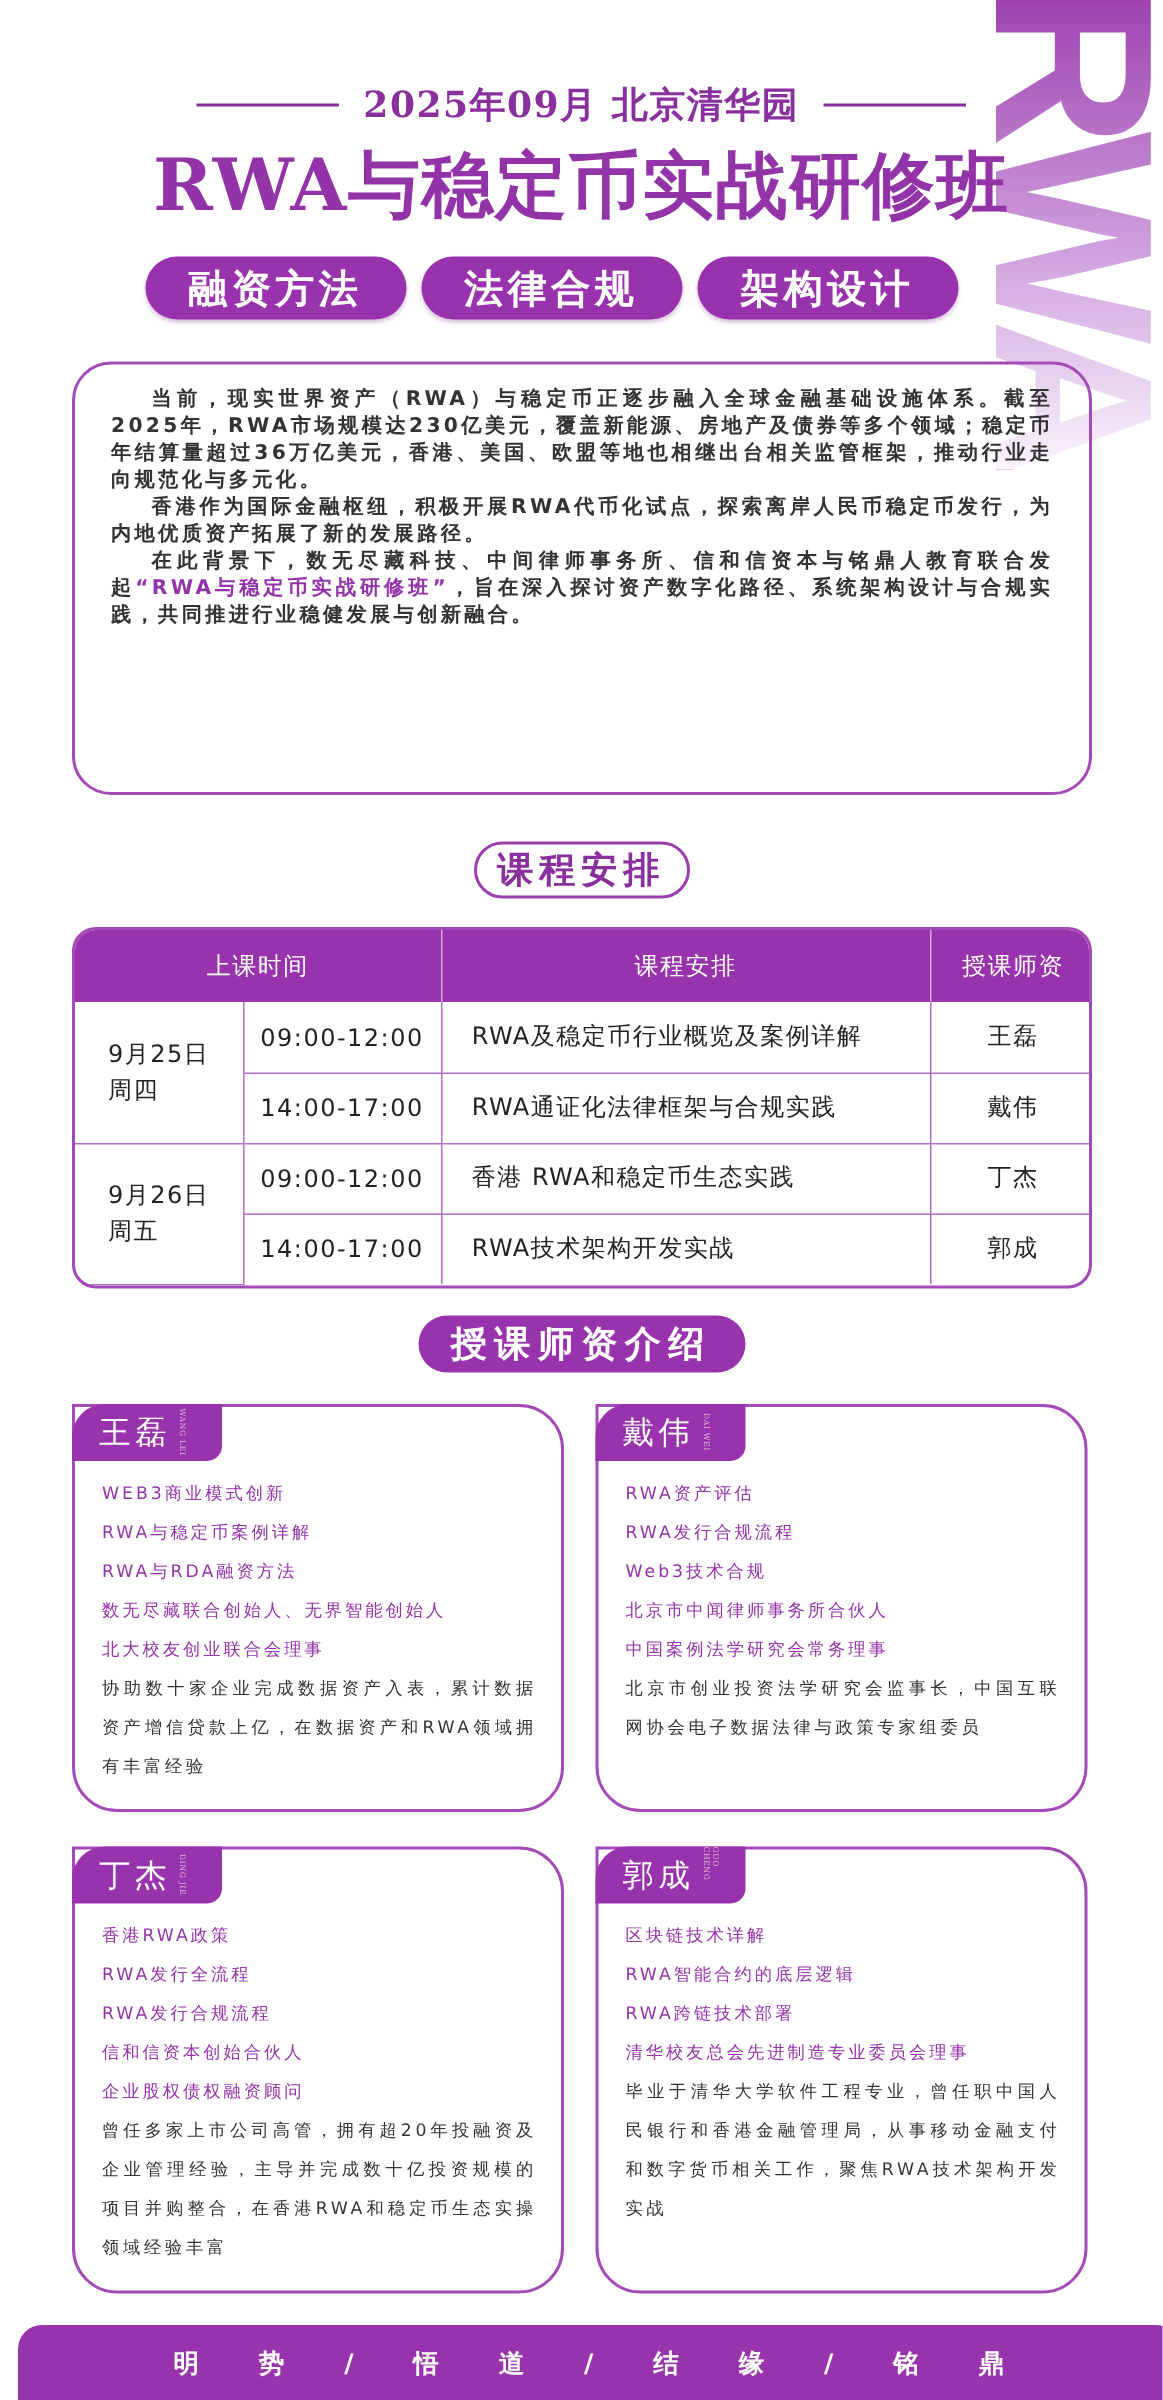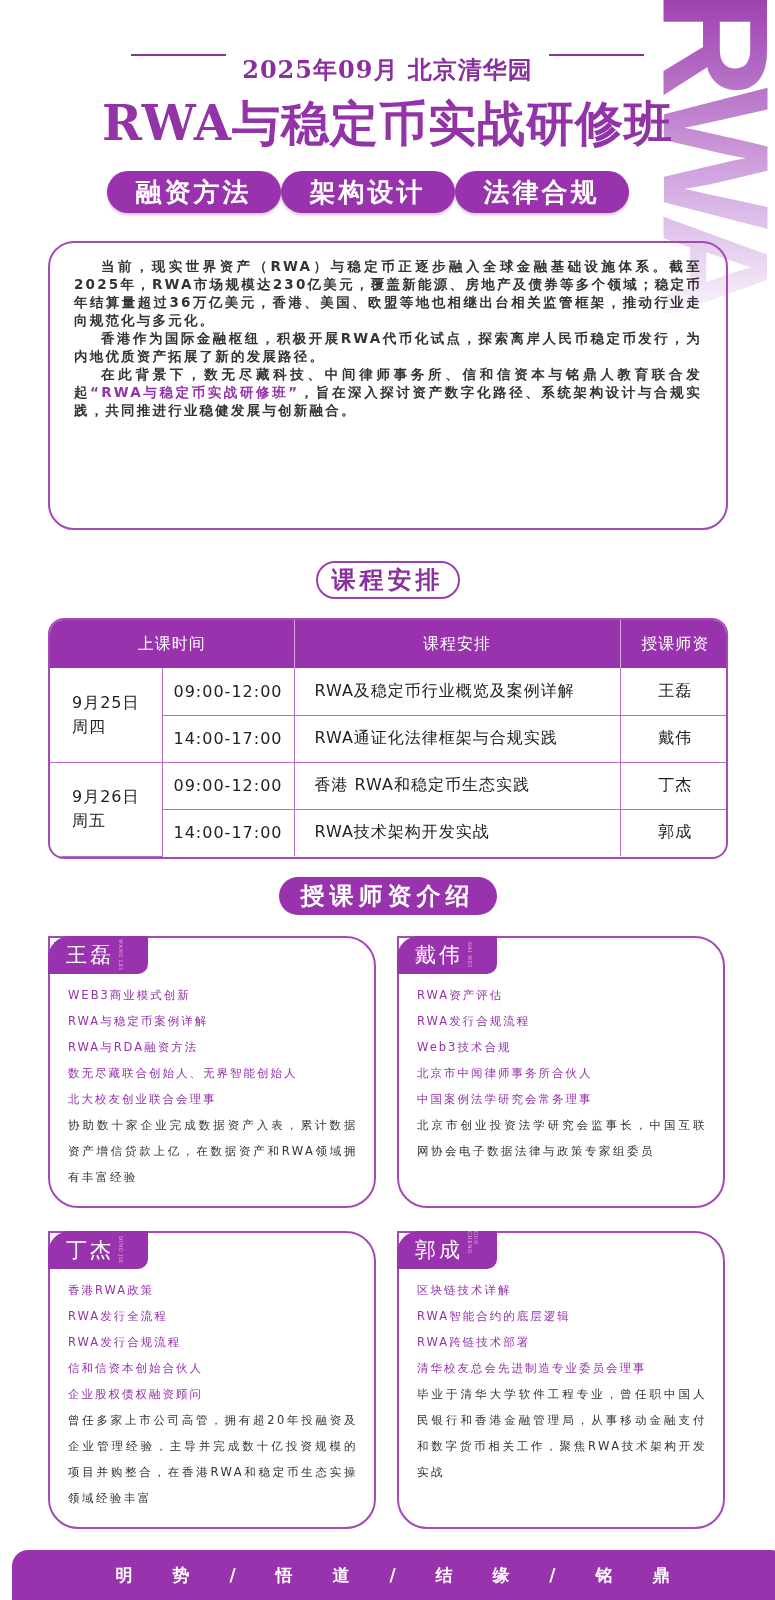--- a/index.html
+++ b/index.html
@@ -5,28 +5,28 @@
   * { margin:0; padding:0; box-sizing:border-box; }
   html, body { width:775px; height:1600px; background:#ffffff; overflow:hidden; }
   body { position:relative; font-family:"DejaVu Sans", sans-serif; color:#222; }
 
   .rwa-bg { position:absolute; right:-6px; top:-10px; width:130px; height:330px; overflow:hidden; pointer-events:none; }
   .rwa-bg span { position:absolute; left:0; top:0; transform-origin:0 0; transform:translate(130px,0) rotate(90deg);
     font-family:"Liberation Sans", sans-serif; font-weight:bold; font-size:150px; line-height:130px; letter-spacing:-8px;
     background:linear-gradient(90deg, rgba(150,50,170,0.95) 0%, rgba(175,100,200,0.55) 60%, rgba(230,200,240,0.2) 100%);
     -webkit-background-clip:text; background-clip:text; color:transparent; white-space:nowrap; }
 
-  .subtitle-row { position:absolute; top:54px; left:0; width:775px; display:flex; align-items:flex-start; justify-content:center; gap:16px; }
+  .subtitle-row { position:absolute; top:54px; left:0; width:775px; display:flex; align-items:center; justify-content:center; gap:16px; }
   .subtitle-row .line { width:95px; height:2px; background:#8a2f9e; }
   .subtitle { font-family:"DejaVu Serif", serif; font-weight:bold; font-size:24px; color:#8a2f9e; letter-spacing:1px; }
 
   .title { position:absolute; top:92px; left:0; width:775px; text-align:center;
     font-family:"DejaVu Serif", serif; font-weight:bold; font-size:48px; color:#9333a8; letter-spacing:1px; }
 
-  .tags { position:absolute; top:171px; left:0; width:775px; display:flex; justify-content:center; gap:0;align-items:flex-end; }
+  .tags { position:absolute; top:171px; left:0; width:775px; display:flex; justify-content:center; gap:10px;align-items:flex-end; }
   .tag { background:#9933ad; color:#fff; font-family:"DejaVu Serif", serif; font-weight:bold; font-size:26px;
     width:174px; height:42px; border-radius:21px; display:flex; align-items:center; justify-content:center; letter-spacing:3px;
     box-shadow:0 2px 3px rgba(120,40,140,0.3); }
   .tag:nth-child(1){ margin-left:-40px; }
 
   .intro { position:absolute; top:241px; left:48px; width:680px; height:289px; border:2px solid #a44ab8; border-radius:26px;
     padding:14px 24px 0 24px; }
   .intro p { font-size:13.5px; line-height:18px; color:#333; letter-spacing:2.2px; text-align:justify; text-indent:2em;font-weight:bold; }
   .intro .hl { color:#9333a8; }
 
@@ -70,22 +70,22 @@
 <div class="subtitle-row">
   <div class="line"></div>
   <div class="subtitle">2025年09月 北京清华园</div>
   <div class="line"></div>
 </div>
 
 <div class="title">RWA与稳定币实战研修班</div>
 
 <div class="tags">
   <div class="tag">融资方法</div>
+  <div class="tag">法律合规</div>
   <div class="tag">架构设计</div>
-  <div class="tag">法律合规</div>
 </div>
 
 <div class="intro">
   <p>当前，现实世界资产（RWA）与稳定币正逐步融入全球金融基础设施体系。截至2025年，RWA市场规模达230亿美元，覆盖新能源、房地产及债券等多个领域；稳定币年结算量超过36万亿美元，香港、美国、欧盟等地也相继出台相关监管框架，推动行业走向规范化与多元化。</p>
   <p>香港作为国际金融枢纽，积极开展RWA代币化试点，探索离岸人民币稳定币发行，为内地优质资产拓展了新的发展路径。</p>
   <p><span>在此背景下，数无尽藏科技、中间律师事务所、信和信资本与铭鼎人教育联合发起</span><span class="hl">“RWA与稳定币实战研修班”</span><span>，旨在深入探讨资产数字化路径、系统架构设计与合规实践，共同推进行业稳健发展与创新融合。</span></p>
 </div>
 
 <div class="sec-title" style="top:561px;">
   <div class="sec-outline">课程安排</div>

